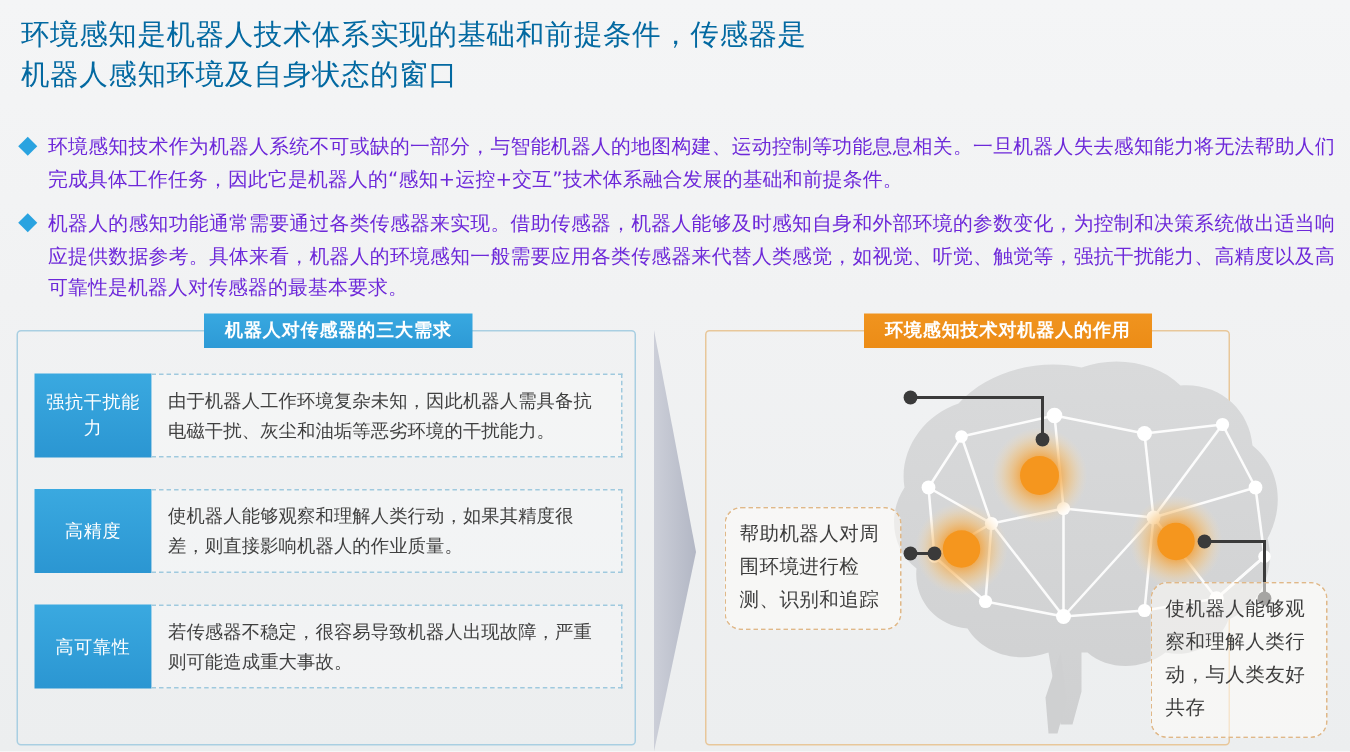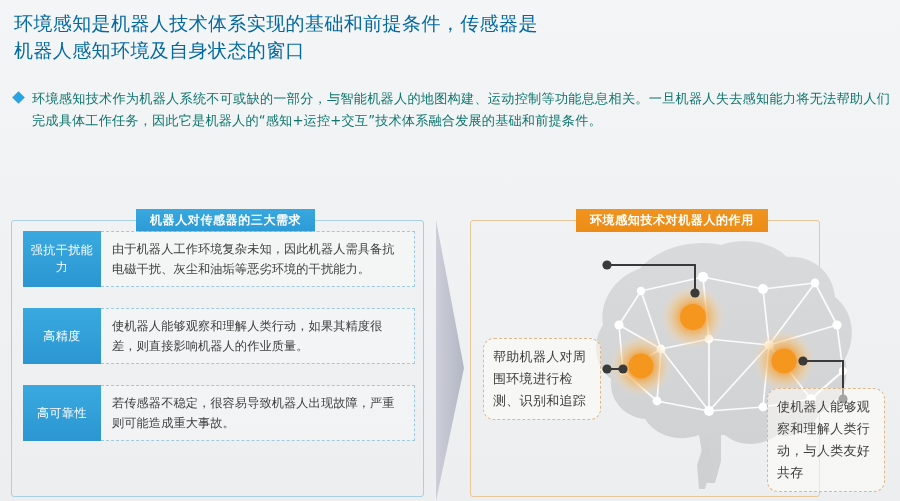--- a/index.html
+++ b/index.html
@@ -46,21 +46,21 @@
     height: 9px;
     background: #2aa3e0;
     transform: rotate(45deg);
     flex: 0 0 9px;
     margin-top: 5px;
     margin-right: 9px;
   }
   .bullet-text {
     font-size: 13.2px;
     line-height: 21.5px;
-    color: #0f766e;
+    color: #6d28d9;
     text-align: justify;
     letter-spacing: 0.15px;
     flex: 1;
   }
 
   
   .panels {
     position: absolute;
     left: 0;
     top: 220px;
@@ -108,21 +108,21 @@
   }
   .badge-orange {
     left: 105px;
     background: linear-gradient(180deg, #f0941f 0%, #ec8c16 100%);
   }
 
   
   .req-list {
     position: absolute;
     left: 11px;
-    top: 10px;
+    top: 28px;
     right: 8px;
   }
   .req-row {
     display: flex;
     align-items: stretch;
     margin-bottom: 21px;
   }
   .req-tag {
     flex: 0 0 78px;
     background: linear-gradient(180deg, #3aa9e0 0%, #2b96d2 100%);
@@ -189,20 +189,24 @@
   <div class="title-line">机器人感知环境及自身状态的窗口</div>
 </div>
 
 <div class="bullets">
 
   <div class="bullet-row">
     <span class="diamond"></span>
     <div class="bullet-text">环境感知技术作为机器人系统不可或缺的一部分，与智能机器人的地图构建、运动控制等功能息息相关。一旦机器人失去感知能力将无法帮助人们完成具体工作任务，因此它是机器人的“感知+运控+交互”技术体系融合发展的基础和前提条件。</div>
   </div>
 
+  <div class="bullet-row">
+    <span class="diamond"></span>
+    <div class="bullet-text">机器人的感知功能通常需要通过各类传感器来实现。借助传感器，机器人能够及时感知自身和外部环境的参数变化，为控制和决策系统做出适当响应提供数据参考。具体来看，机器人的环境感知一般需要应用各类传感器来代替人类感觉，如视觉、听觉、触觉等，强抗干扰能力、高精度以及高可靠性是机器人对传感器的最基本要求。</div>
+  </div>
 
 </div>
 
 <div class="panels">
 
   <div class="panel panel-left">
 
     <div class="panel-badge badge-blue">机器人对传感器的三大需求</div>
 
     <div class="req-list">

